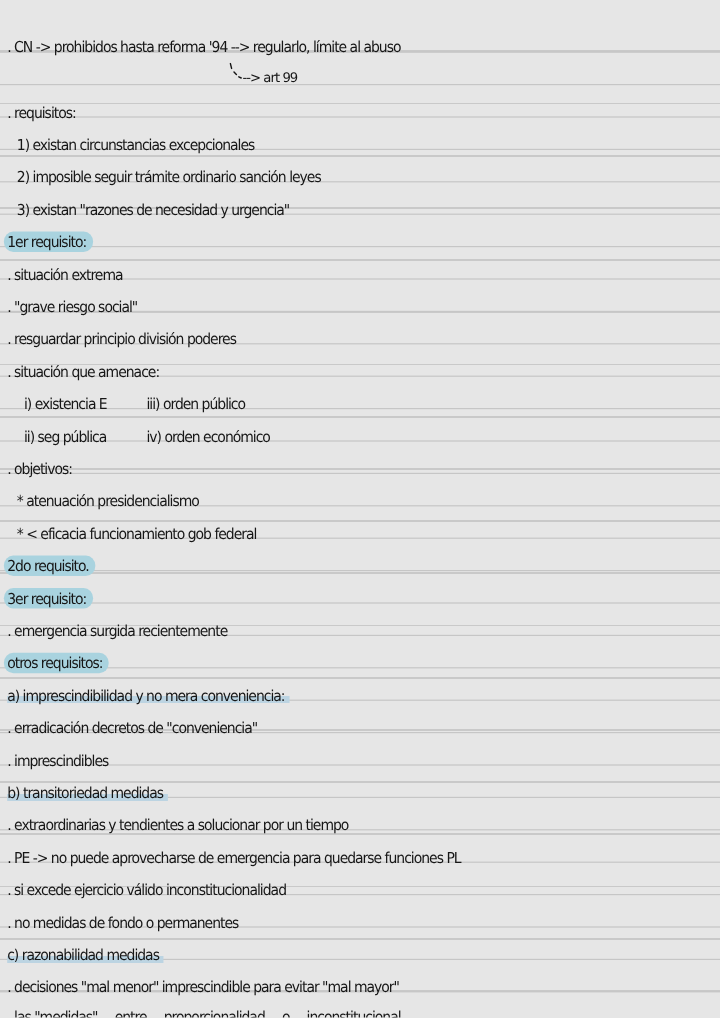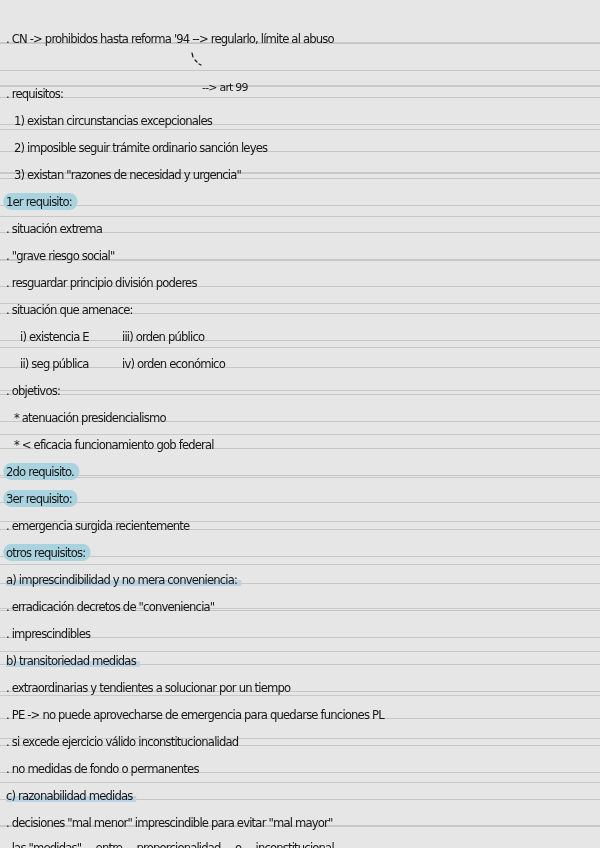--- a/index.html
+++ b/index.html
@@ -77,21 +77,20 @@
       color: #161616;
       transform: scaleX(0.93);
       transform-origin: left center;
     }
     .annot {
       position: absolute;
       font-size: 11px;
       color: #161616;
       white-space: nowrap;
       letter-spacing: -0.8px;
-      margin-top: 23px;
     }
     .dash-arrow {
       position: absolute;
       width: 14px;
       height: 16px;
     }
   </style>
 </head>
 <body>
 

